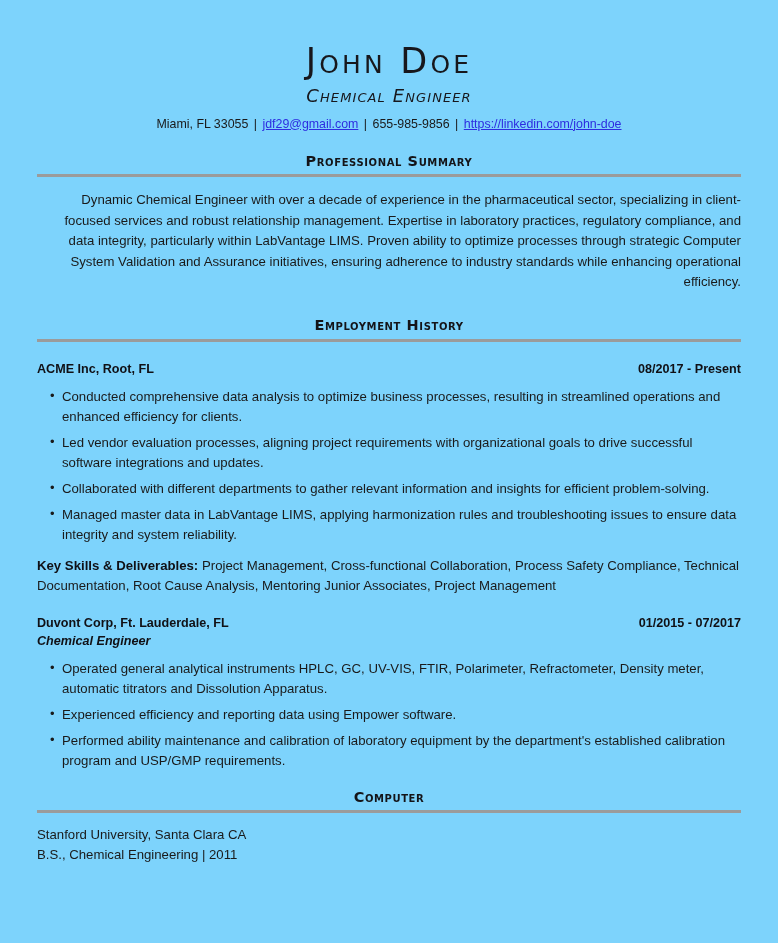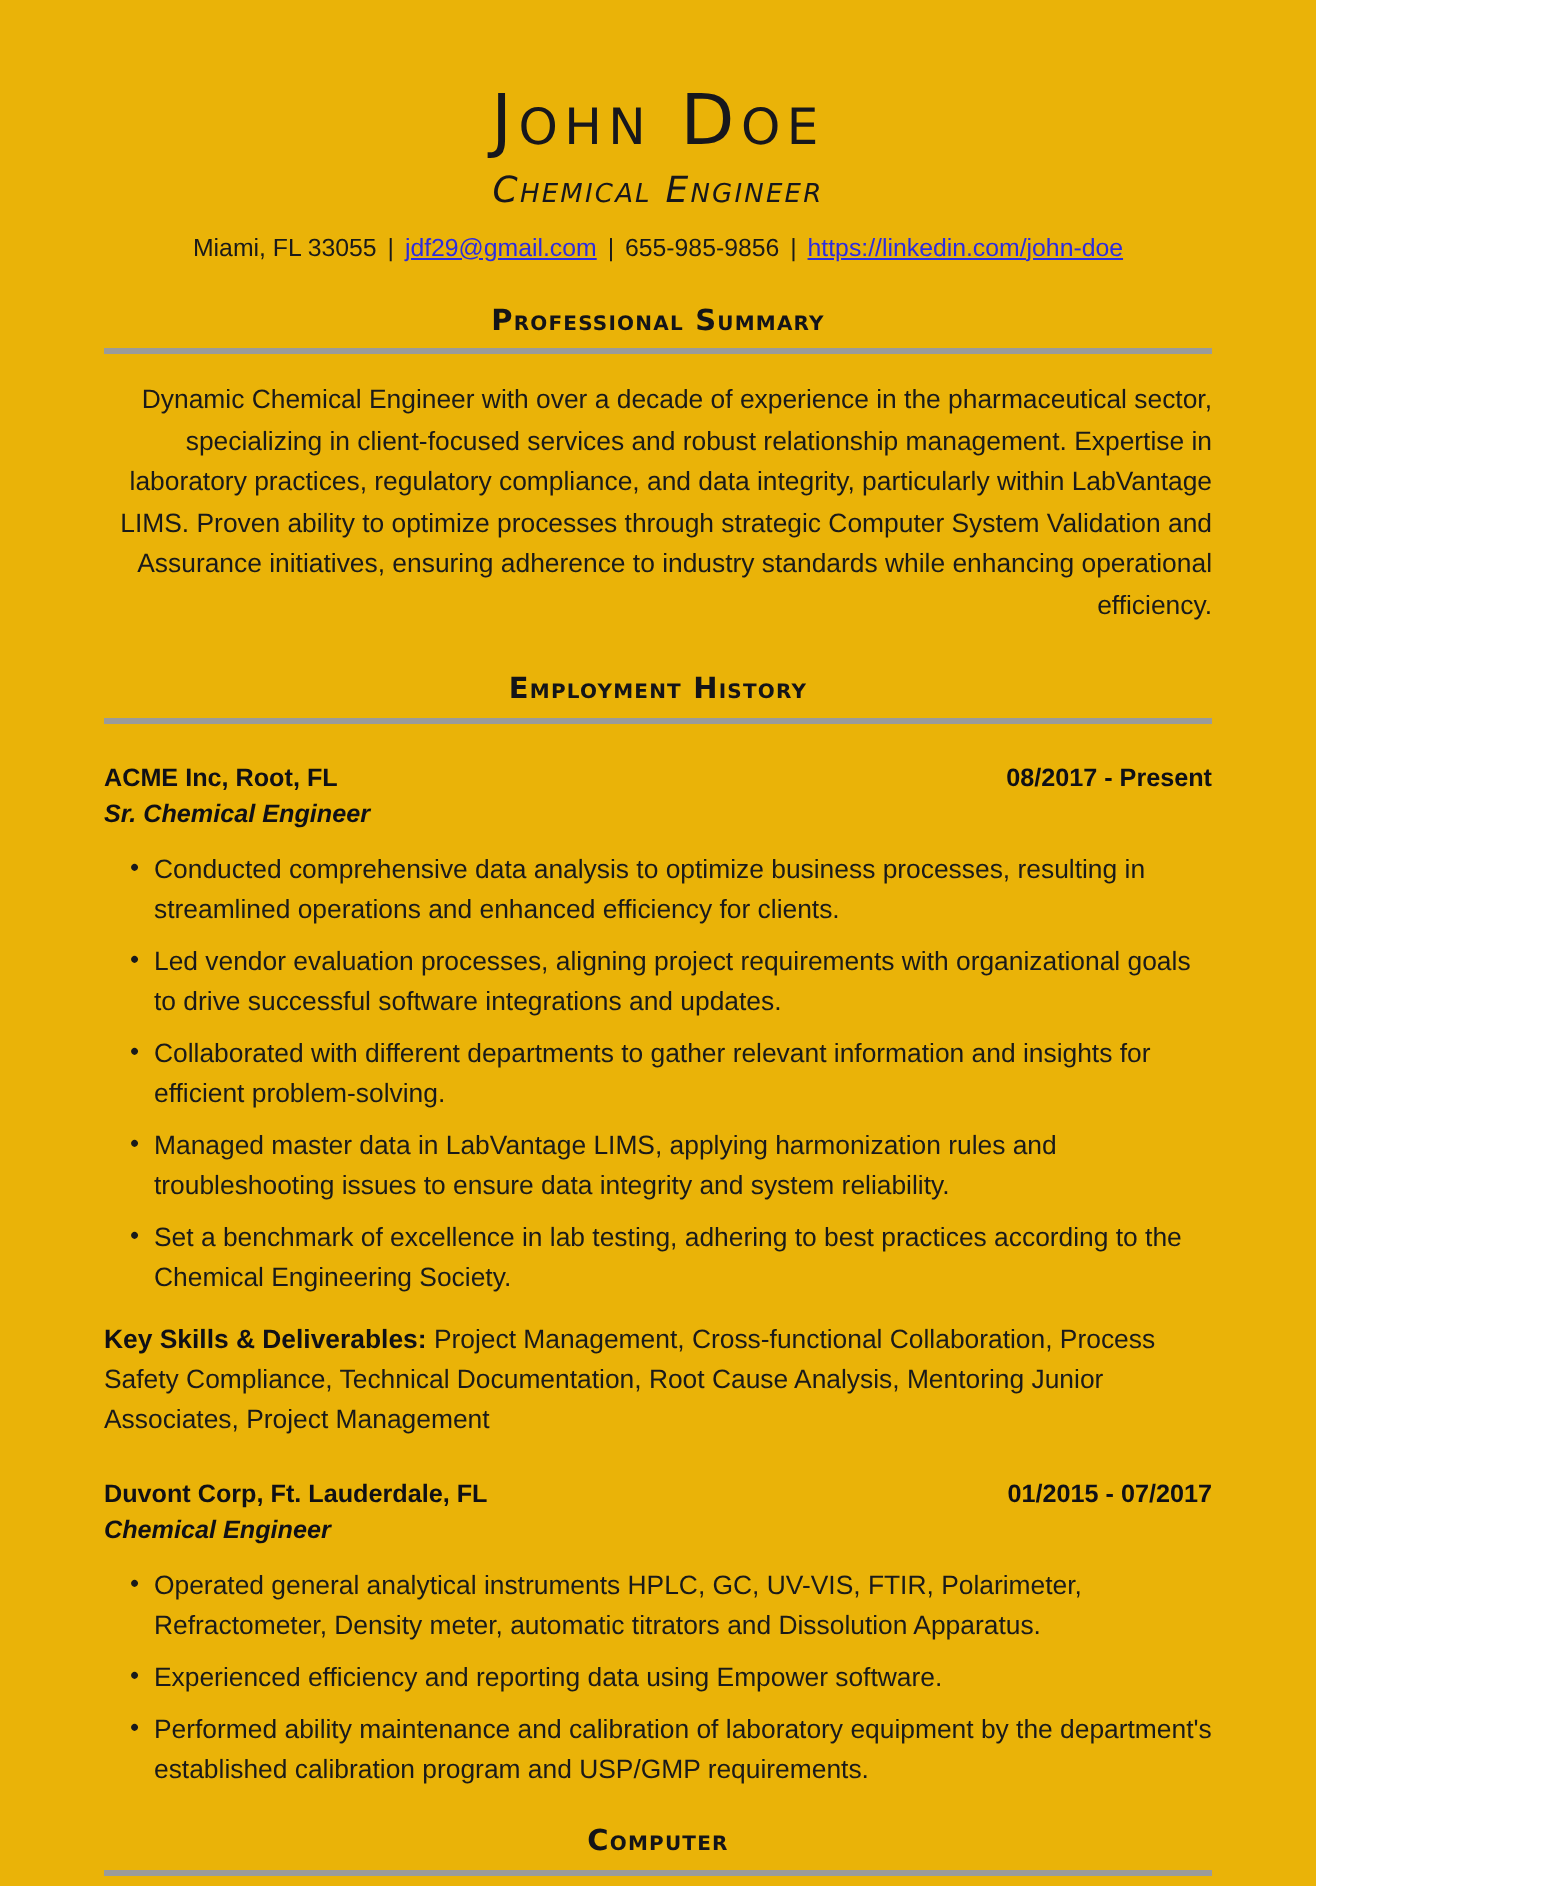--- a/index.html
+++ b/index.html
@@ -8,26 +8,26 @@
     background: #ffffff;
   }
   body {
     width: 778px;
     height: 943px;
     font-family: "Liberation Sans", sans-serif;
     color: #1a1a1a;
     overflow: hidden;
   }
   .page {
-    width: 658px;
+    width: 778px;
     height: 943px;
-    background: #eab308;
+    background: #7dd3fc;
     position: relative;
     box-sizing: border-box;
-    padding: 0 52px;
+    padding: 0 37px;
   }
 
   
   .name {
     text-align: center;
     font-family: "DejaVu Sans", sans-serif;
     font-variant: small-caps;
     font-weight: 400;
     font-size: 35px;
     letter-spacing: 3.2px;
@@ -178,27 +178,25 @@
 
   <div class="sec-sp-employment">
     <div class="section-head">Employment History</div>
     <div class="rule"></div>
 
     <div class="job">
       <div class="job-row">
         <span class="job-company">ACME Inc, Root, FL</span>
         <span class="job-dates">08/2017 - Present</span>
       </div>
-      <div class="job-role">Sr. Chemical Engineer</div>
       <ul class="bullets">
         <li>Conducted comprehensive data analysis to optimize business processes, resulting in streamlined operations and enhanced efficiency for clients.</li>
         <li>Led vendor evaluation processes, aligning project requirements with organizational goals to drive successful software integrations and updates.</li>
         <li>Collaborated with different departments to gather relevant information and insights for efficient problem-solving.</li>
         <li>Managed master data in LabVantage LIMS, applying harmonization rules and troubleshooting issues to ensure data integrity and system reliability.</li>
-        <li>Set a benchmark of excellence in lab testing, adhering to best practices according to the Chemical Engineering Society.</li>
       </ul>
       <p class="skills"><b>Key Skills &amp; Deliverables:</b> <span>Project Management, Cross-functional Collaboration, Process Safety Compliance, Technical Documentation, Root Cause Analysis, Mentoring Junior Associates, Project Management</span></p>
     </div>
 
     <div class="job">
       <div class="job-row">
         <span class="job-company">Duvont Corp, Ft. Lauderdale, FL</span>
         <span class="job-dates">01/2015 - 07/2017</span>
       </div>
       <div class="job-role">Chemical Engineer</div>

